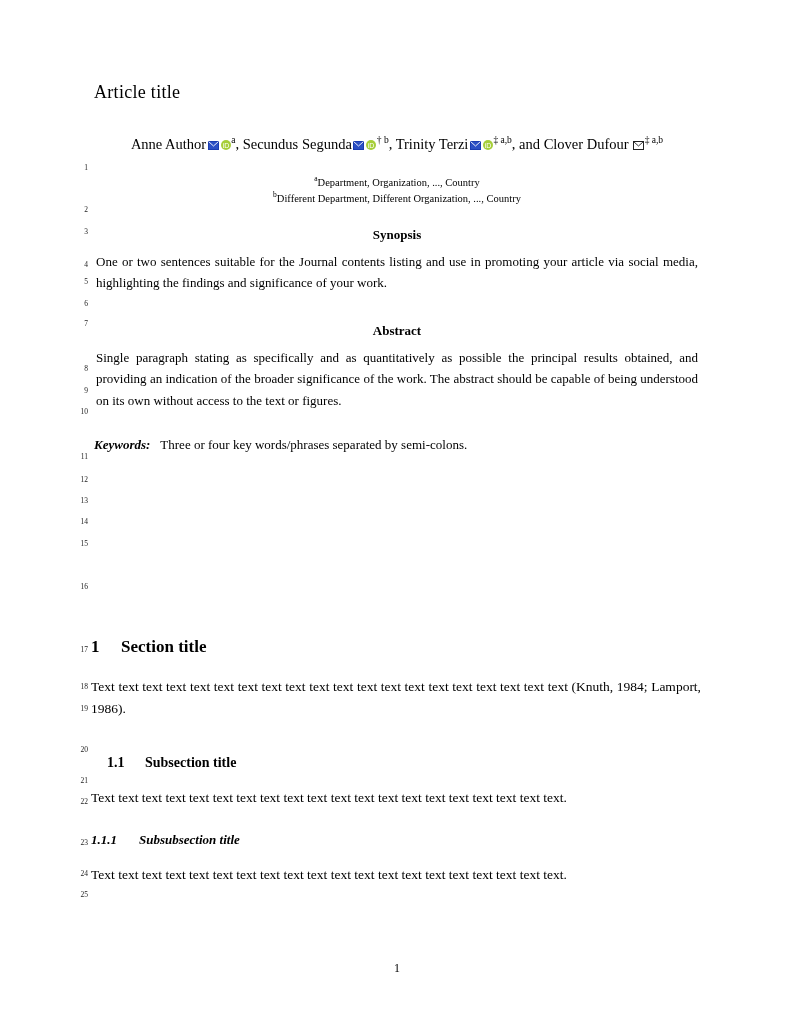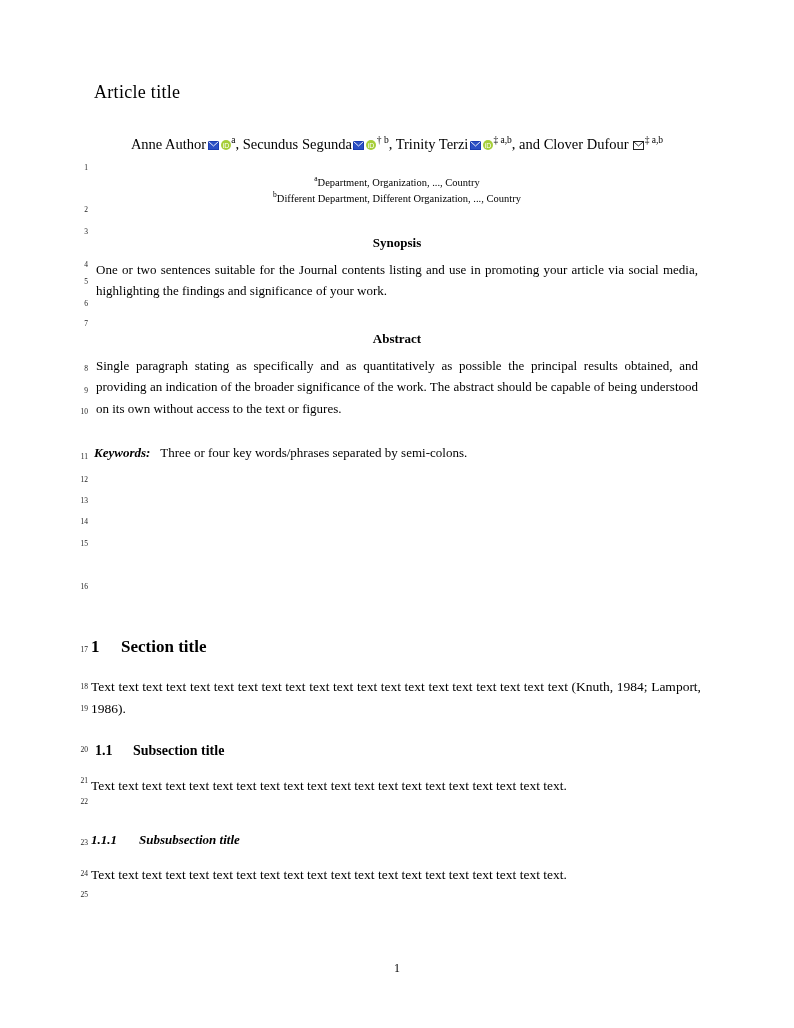--- a/index.html
+++ b/index.html
@@ -117,21 +117,21 @@
   }
   h1.section {
     font-size: 17px;
     font-weight: bold;
     margin: 0;
   }
   h1.section .num { display:inline-block; width: 30px; }
   h2.subsection {
     font-size: 14px;
     font-weight: bold;
-    margin: 4px;
+    margin: 16px;
   }
   h2.subsection .num { display:inline-block; width: 38px; }
   h3.subsubsection {
     font-size: 13px;
     font-weight: bold;
     margin: 0;
     font-style: italic;
   }
   h3.subsubsection .num { display:inline-block; width: 48px; }
   .bodytext {
@@ -208,21 +208,21 @@
             <path d="M0.5 0.5 L5.5 5 L10.5 0.5" fill="none" stroke="#222" stroke-width="0.9"></path>
           </svg></span><span class="sup">‡ a,b</span>
     </div>
 
     <div class="affil">
       <div><span class="sup">a</span><span>Department, Organization, ..., Country</span></div>
       <div><span class="sup">b</span><span>Different Department, Different Organization, ..., Country</span></div>
     </div>
 
 
-    <div class="sec-head-center" style="margin-top:30px">Synopsis</div>
+    <div class="sec-head-center" style="margin-top:22px">Synopsis</div>
     <p class="para indent-block" style="margin-top:8px">One or two sentences suitable for the Journal contents listing and use in promoting your article via social media, highlighting the findings and significance of your work.</p>
 
     <div class="sec-head-center" style="margin-top:30px">Abstract</div>
     <p class="para indent-block" style="margin-top:8px">Single paragraph stating as specifically and as quantitatively as possible the principal results obtained, and providing an indication of the broader significance of the work. The abstract should be capable of being understood on its own without access to the text or figures.</p>
 
     <div class="keywords">
       <b>Keywords:</b><span class="kw-gap"></span><span>Three or four key words/phrases separated by semi-colons.</span>
     </div>
   </div>
 

